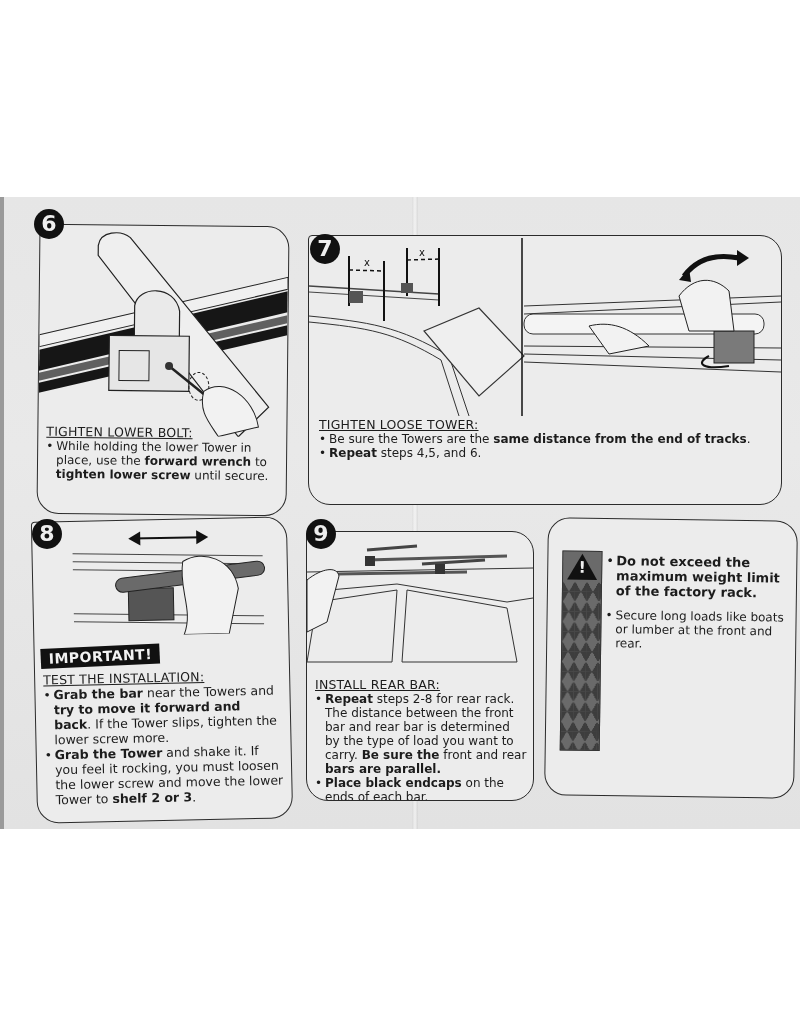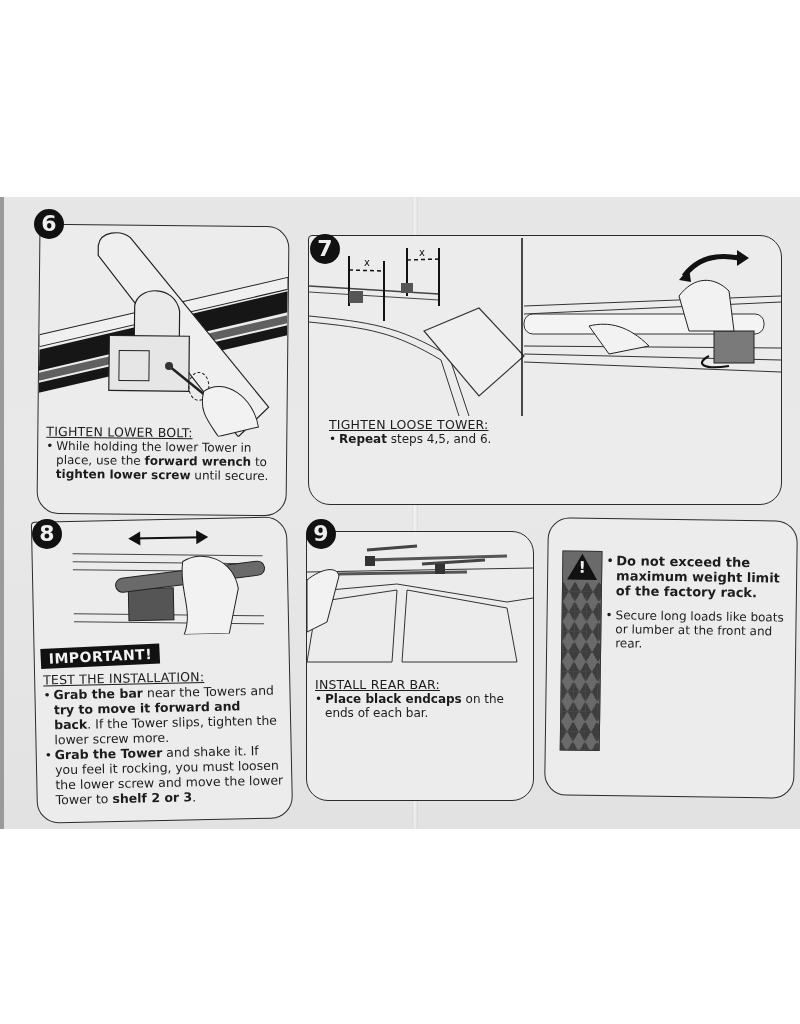--- a/index.html
+++ b/index.html
@@ -90,23 +90,24 @@
       <line x1="215" y1="126" x2="472" y2="136" stroke="#333" stroke-width="1"></line>
       <rect x="215" y="78" width="240" height="20" rx="9" fill="#f4f4f4" stroke="#333" stroke-width="1"></rect>
       <rect x="405" y="95" width="40" height="32" fill="#7a7a7a" stroke="#222" stroke-width="1"></rect>
       <path d="M370,60 C385,40 405,40 420,55 L425,95 L380,95 Z" fill="#f2f2f2" stroke="#222" stroke-width="1"></path>
       <path d="M280,90 C300,85 320,90 340,110 L300,118 Z" fill="#f2f2f2" stroke="#222" stroke-width="1"></path>
       <path d="M375,40 C390,20 410,18 430,22" fill="none" stroke="#111" stroke-width="5"></path>
       <polygon points="428,14 440,22 428,30" fill="#111"></polygon>
       <polygon points="370,44 380,32 382,46" fill="#111"></polygon>
       <path d="M400,120 C385,128 395,134 420,130" fill="none" stroke="#111" stroke-width="2"></path>
     </svg>
-    <div class="caption" style="left:20px;top:182px;width:455px;">
+    <div class="caption" style="left:10px;top:182px;width:455px;">
       <div class="head">TIGHTEN LOOSE TOWER:</div>
       <ul>
+        <li><span>Be sure the Towers are the </span><b>same distance from the end of tracks</b><span>.</span></li>
         <li><b>Repeat</b><span> steps 4,5, and 6.</span></li>
       </ul>
     </div>
   </div>
 
   <div class="badge" style="left:32px;top:322px;">8</div>
   <div class="panel" style="left:34px;top:322px;width:254px;height:300px;transform:rotate(-1.2deg);border-top-left-radius:4px;">
     <svg class="illus" width="254" height="115" viewBox="0 0 254 115">
       <line x1="100" y1="18" x2="170" y2="18" stroke="#111" stroke-width="2"></line>
       <polygon points="96,18 108,11 108,25" fill="#111"></polygon>
@@ -141,20 +142,21 @@
       <rect x="58" y="24" width="10" height="10" fill="#333"></rect>
       <rect x="128" y="32" width="10" height="10" fill="#333"></rect>
       <path d="M0,60 L90,52 L200,70 L226,66" fill="none" stroke="#333" stroke-width="1"></path>
       <path d="M10,70 L90,58 L85,130 L0,130 Z" fill="none" stroke="#333" stroke-width="1"></path>
       <path d="M100,58 L200,76 L210,130 L95,130 Z" fill="none" stroke="#333" stroke-width="1"></path>
       <path d="M0,48 C15,36 30,34 32,44 L20,90 L0,100 Z" fill="#f2f2f2" stroke="#222" stroke-width="1"></path>
     </svg>
     <div class="caption" style="left:8px;top:146px;width:212px;">
       <div class="head">INSTALL REAR BAR:</div>
       <ul>
+        <li><b>Repeat</b><span> steps 2-8 for rear rack. The distance between the front bar and rear bar is determined by the type of load you want to carry. </span><b>Be sure the</b><span> front and rear </span><b>bars are parallel.</b></li>
         <li><b>Place black endcaps</b><span> on the ends of each bar.</span></li>
       </ul>
     </div>
   </div>
 
   <div class="panel" style="left:546px;top:322px;width:248px;height:276px;transform:rotate(0.8deg);">
     <div class="warn-strip" style="left:14px;top:32px;">
       <div class="warn-top"></div>
       <div class="warn-tri"></div>
       <div class="warn-excl">!</div>

